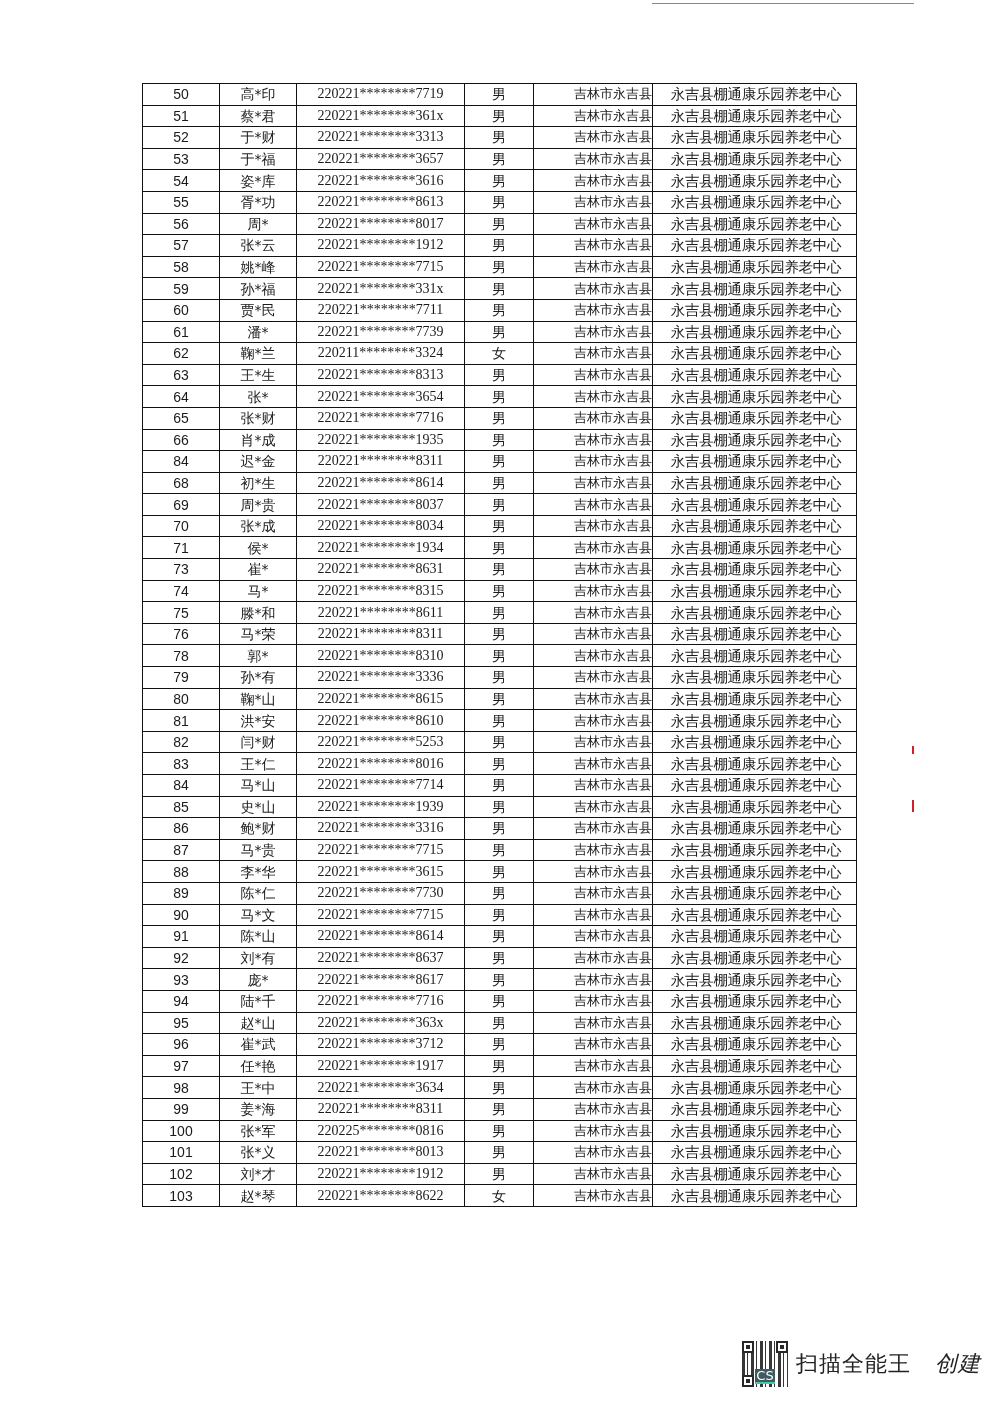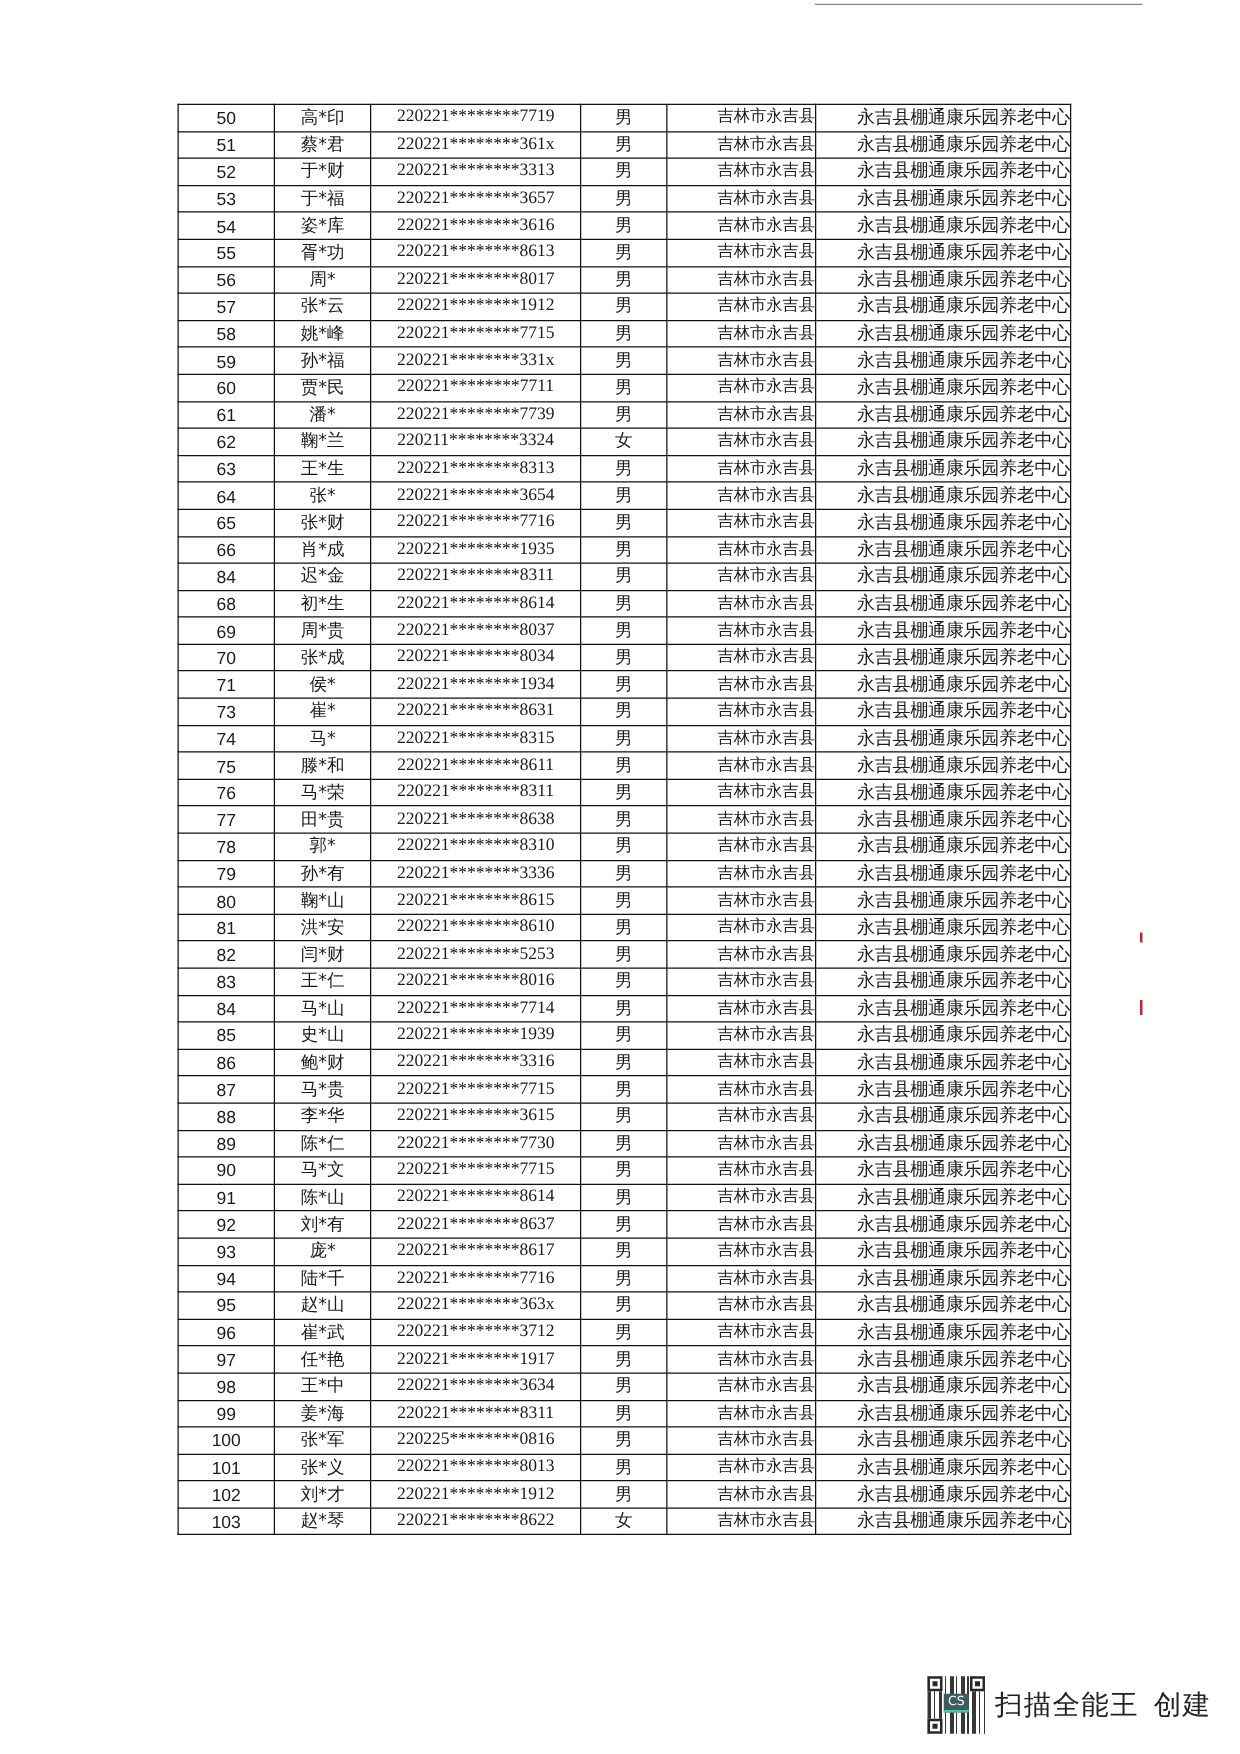--- a/index.html
+++ b/index.html
@@ -13,42 +13,42 @@
     table.roster {
       position: absolute; left: 142px; top: 83px; border-collapse: collapse;
       table-layout: fixed; width: 714px;
     }
     table.roster td {
       border: 1px solid #111; height: 20.6px; padding: 0; text-align: center; vertical-align: middle;
       font-size: 14px; line-height: 20px; white-space: nowrap; overflow: hidden; color: #1a1a1a;
     }
     table.roster td.c-no { font-family: "Liberation Sans Narrow", "Liberation Sans", sans-serif; }
     table.roster td.c-id { font-family: Liberation Serif, serif; letter-spacing: 0px; font-size: 14px; }
-    table.roster td.c-org { text-align: right; padding-left: 3px; font-size: 14.5px; letter-spacing: -0.3px; }
+    table.roster td.c-org { text-align: center; padding-left: 3px; font-size: 14.5px; letter-spacing: -0.3px; }
     table.roster td.c-addr { font-size: 13px; text-align: right; }
     .red-mark { position: absolute; width: 2px; background: #d0202a; }
     .watermark {
       position: absolute; left: 742px; top: 1340px; height: 48px; display: flex; align-items: center;
     }
     .qr {
       width: 46px; height: 46px; position: relative;
       background:
         repeating-linear-gradient(90deg, #222 0 3px, #fff 3px 5px, #222 5px 6px, #fff 6px 9px),
         #fff;
       opacity: 0.9;
     }
     .qr .finder { position: absolute; width: 12px; height: 12px; border: 2px solid #111; background: #fff; box-sizing: border-box; }
     .qr .finder::after { content: ""; position: absolute; left: 2px; top: 2px; width: 4px; height: 4px; background: #111; }
     .qr .cs-badge {
-      position: absolute; left: 13px; top: 14px; width: 20px; height: 13px; background: #2b4a4f; color: #fff;
-      font-size: 10px; line-height: 13px; text-align: center; font-family: "DejaVu Sans", sans-serif;
+      position: absolute; left: 13px; top: 28px; width: 20px; height: 13px; background: #2b4a4f; color: #fff;
+      font-size: 13px; line-height: 13px; text-align: center; font-family: "DejaVu Sans", sans-serif;
       border-bottom: 2px solid #2ec4a0;
     }
     .wm-text { margin-left: 8px; font-size: 22px; color: #222; letter-spacing: 1px; }
-    .wm-text span + span { margin-left: 12px; }
+    .wm-text span + span { margin-left: 24px; font-style: italic; }
   </style>
 </head>
 <body>
 
 <div class="top-line"></div>
 
 <table class="roster">
   <colgroup>
     <col style="width:77px">
       <col style="width:77px">
@@ -255,28 +255,20 @@
         <td class="c-name">滕*和</td>
         <td class="c-id">220221********8611</td>
         <td class="c-gender">男</td>
         <td class="c-addr">吉林市永吉县</td>
         <td class="c-org">永吉县棚通康乐园养老中心</td>
       </tr>
       <tr>
         <td class="c-no">76</td>
         <td class="c-name">马*荣</td>
         <td class="c-id">220221********8311</td>
-        <td class="c-gender">男</td>
-        <td class="c-addr">吉林市永吉县</td>
-        <td class="c-org">永吉县棚通康乐园养老中心</td>
-      </tr>
-      <tr>
-        <td class="c-no">77</td>
-        <td class="c-name">田*贵</td>
-        <td class="c-id">220221********8638</td>
         <td class="c-gender">男</td>
         <td class="c-addr">吉林市永吉县</td>
         <td class="c-org">永吉县棚通康乐园养老中心</td>
       </tr>
       <tr>
         <td class="c-no">78</td>
         <td class="c-name">郭*</td>
         <td class="c-id">220221********8310</td>
         <td class="c-gender">男</td>
         <td class="c-addr">吉林市永吉县</td>

